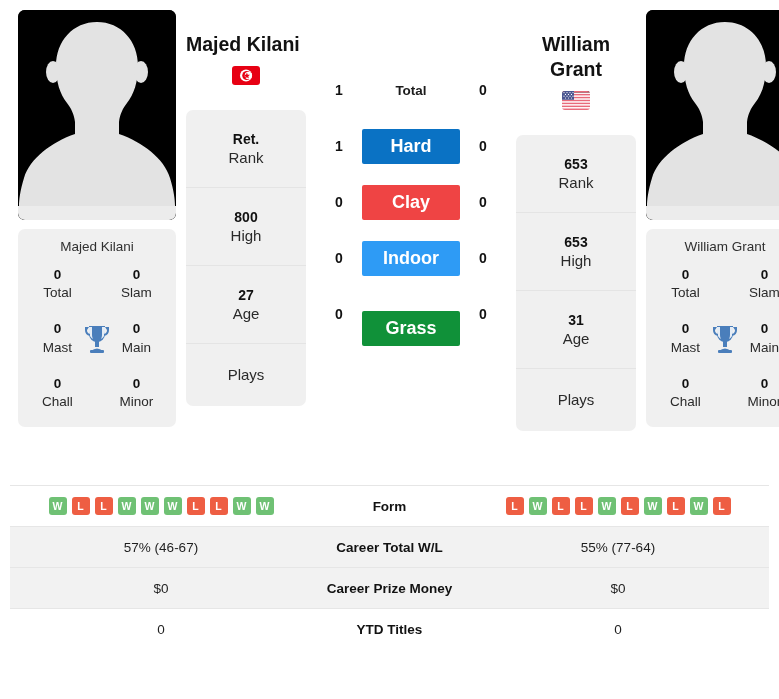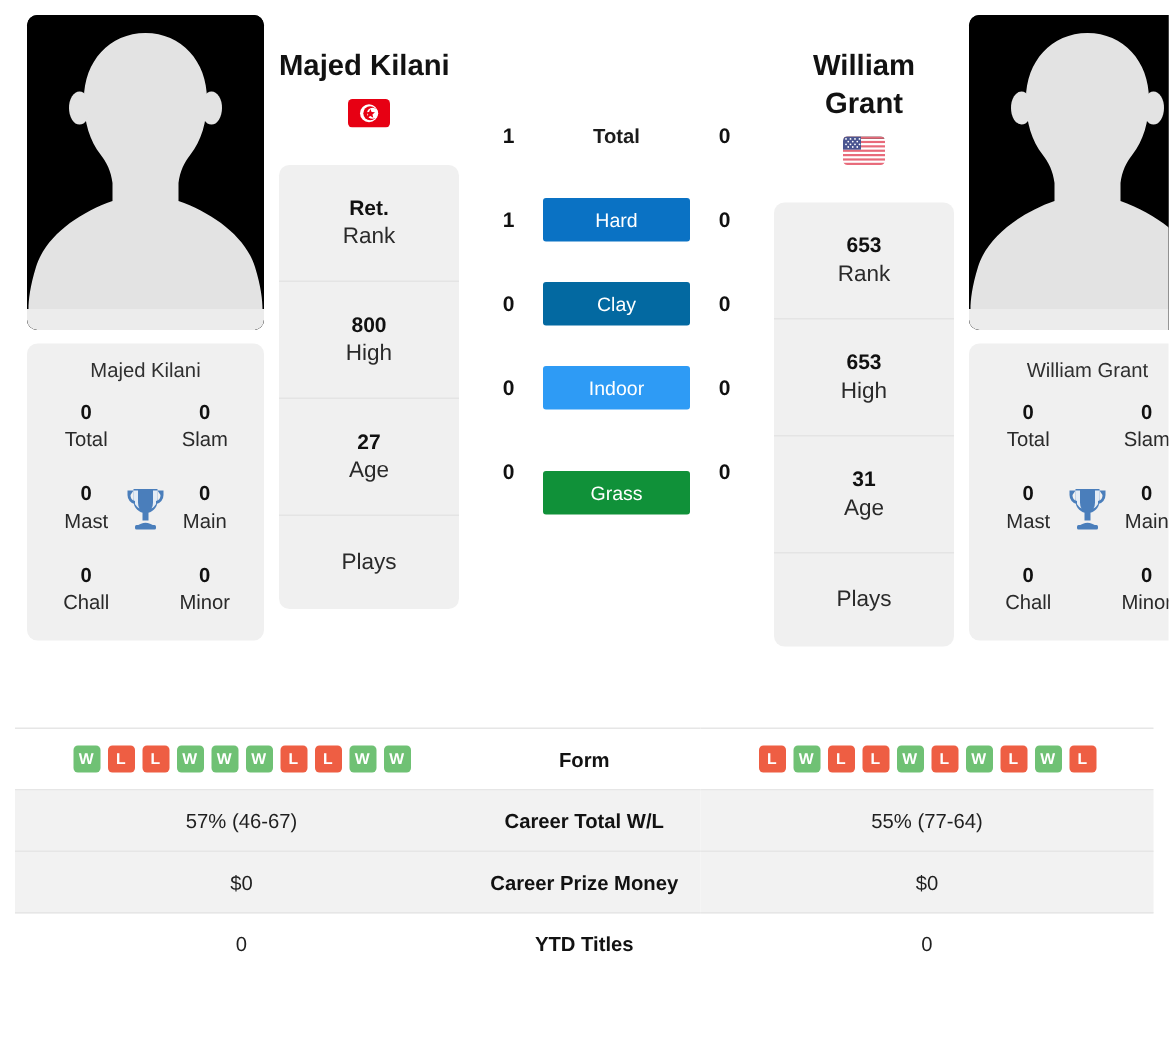--- a/index.html
+++ b/index.html
@@ -113,22 +113,22 @@
   .srow .sval {
     width: 46px;
     text-align: center;
     font-size: 14px;
     font-weight: bold;
     color: #111;
   }
   .badge {
     width: 98px;
     text-align: center;
-    font-size: 13px;
-    font-weight: normal;
+    font-size: 18px;
+    font-weight: bold;
     color: #ffffff;
     padding: 7px 0;
     border-radius: 2px;
   }
   .badge.plain {
     color: #1c1c1c;
     background: transparent;
     font-weight: bold;
     font-size: 13.5px;
   }
@@ -272,21 +272,21 @@
         <span class="badge plain">Total</span>
         <span class="sval">0</span>
       </div>
       <div class="srow">
         <span class="sval">1</span>
         <span class="badge" style="background:#0a72c4;">Hard</span>
         <span class="sval">0</span>
       </div>
       <div class="srow">
         <span class="sval">0</span>
-        <span class="badge" style="background:#0369a1;">Clay</span>
+        <span class="badge" style="background:#ef4444;">Clay</span>
         <span class="sval">0</span>
       </div>
       <div class="srow">
         <span class="sval">0</span>
         <span class="badge" style="background:#2e9bf5;">Indoor</span>
         <span class="sval">0</span>
       </div>
       <div class="srow">
         <span class="sval">0</span>
         <span class="badge" style="background:#109139;margin-top:28px;">Grass</span>

